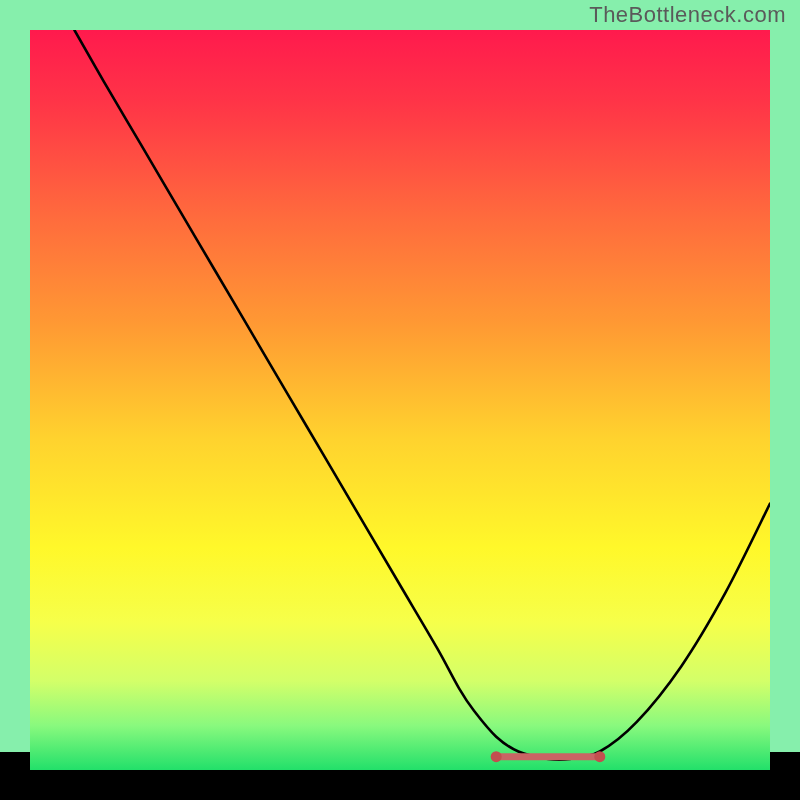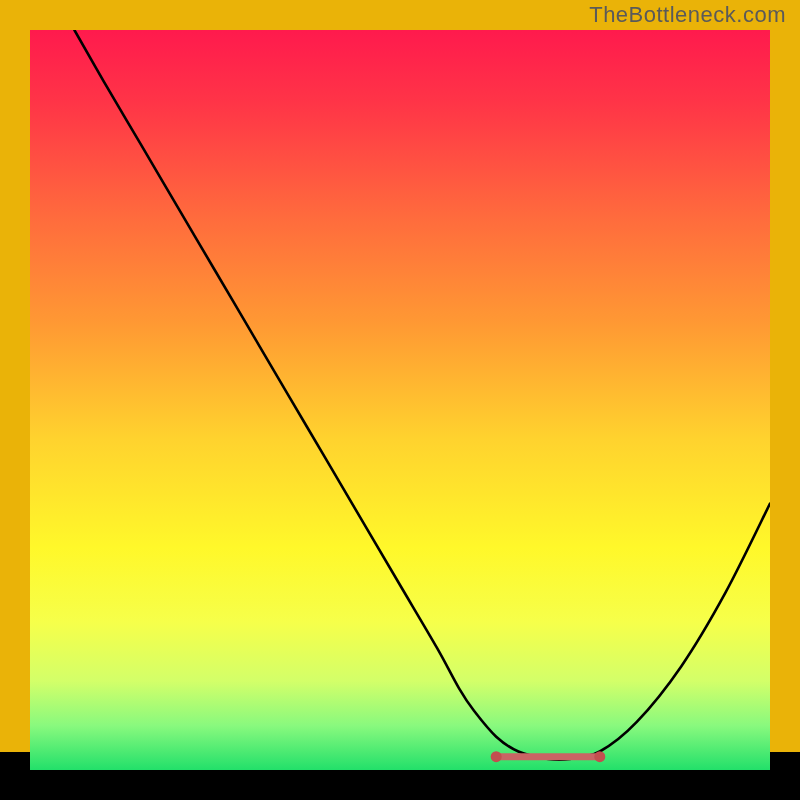--- a/index.html
+++ b/index.html
@@ -8,21 +8,21 @@
     width: 800px;
     height: 800px;
     background: #000;
     font-family: Arial, Helvetica, sans-serif;
     overflow: hidden;
   }
   .frame {
     position: relative;
     width: 800px;
     height: 752px;
-    background: #eab308;
+    background: #86efac;
   }
   .watermark {
     position: absolute;
     top: 2px;
     right: 14px;
     color: #5a5a5a;
     font-size: 22px;
     font-weight: 500;
     letter-spacing: 0.5px;
   }

